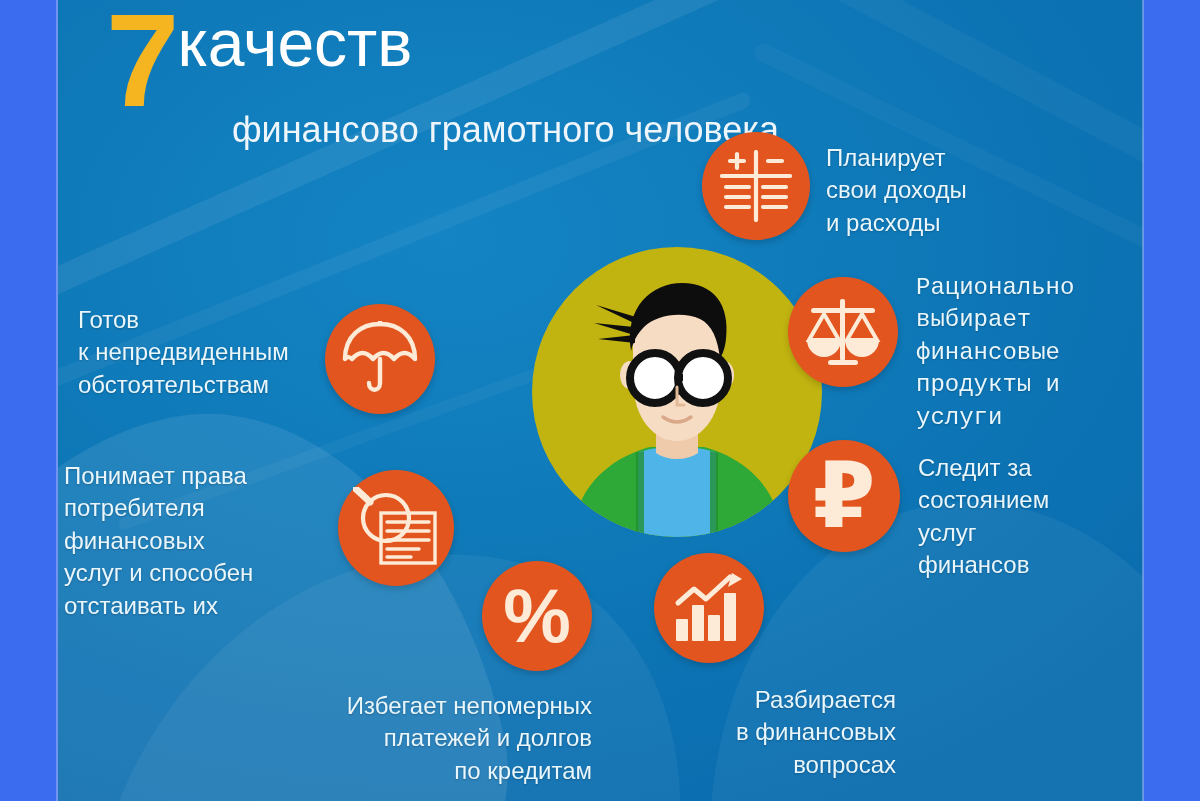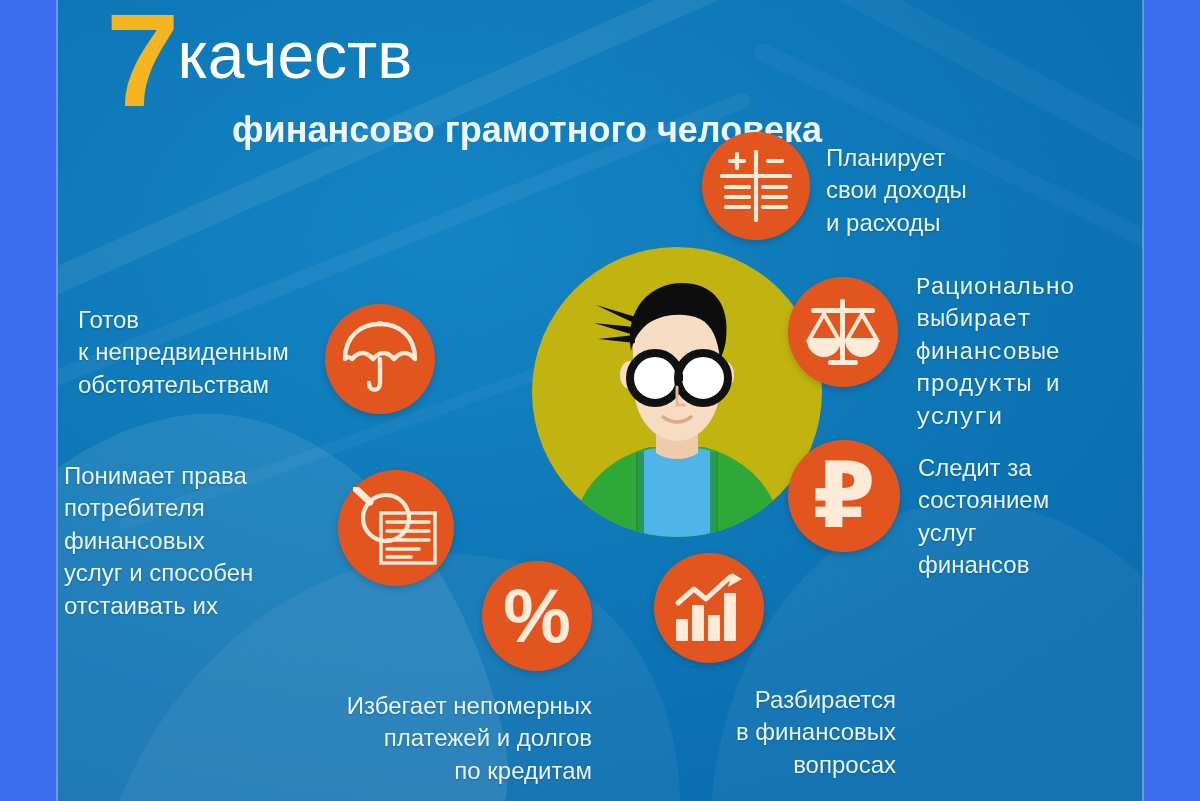--- a/index.html
+++ b/index.html
@@ -107,30 +107,30 @@
     letter-spacing: -4px;
     margin-right: 2px;
     margin-top: 4px;
     font-family: "Liberation Sans", "DejaVu Sans", sans-serif;
   }
   .title-main {
     font-size: 66px;
     line-height: 1.0;
     color: #ffffff;
     font-weight: 500;
-    margin-top: 16px;
+    margin-top: 4px;
     letter-spacing: 0px;
   }
   .title-sub {
     margin-left: 126px;
     margin-top: -6px;
     font-size: 36px;
     line-height: 1.28;
     color: #eef6fb;
-    font-weight: 700;
+    font-weight: 400;
   }
 
   
   .avatar-wrap {
     position: absolute;
     left: 474px;
     top: 247px;
     width: 290px;
     height: 290px;
     z-index: 18;

